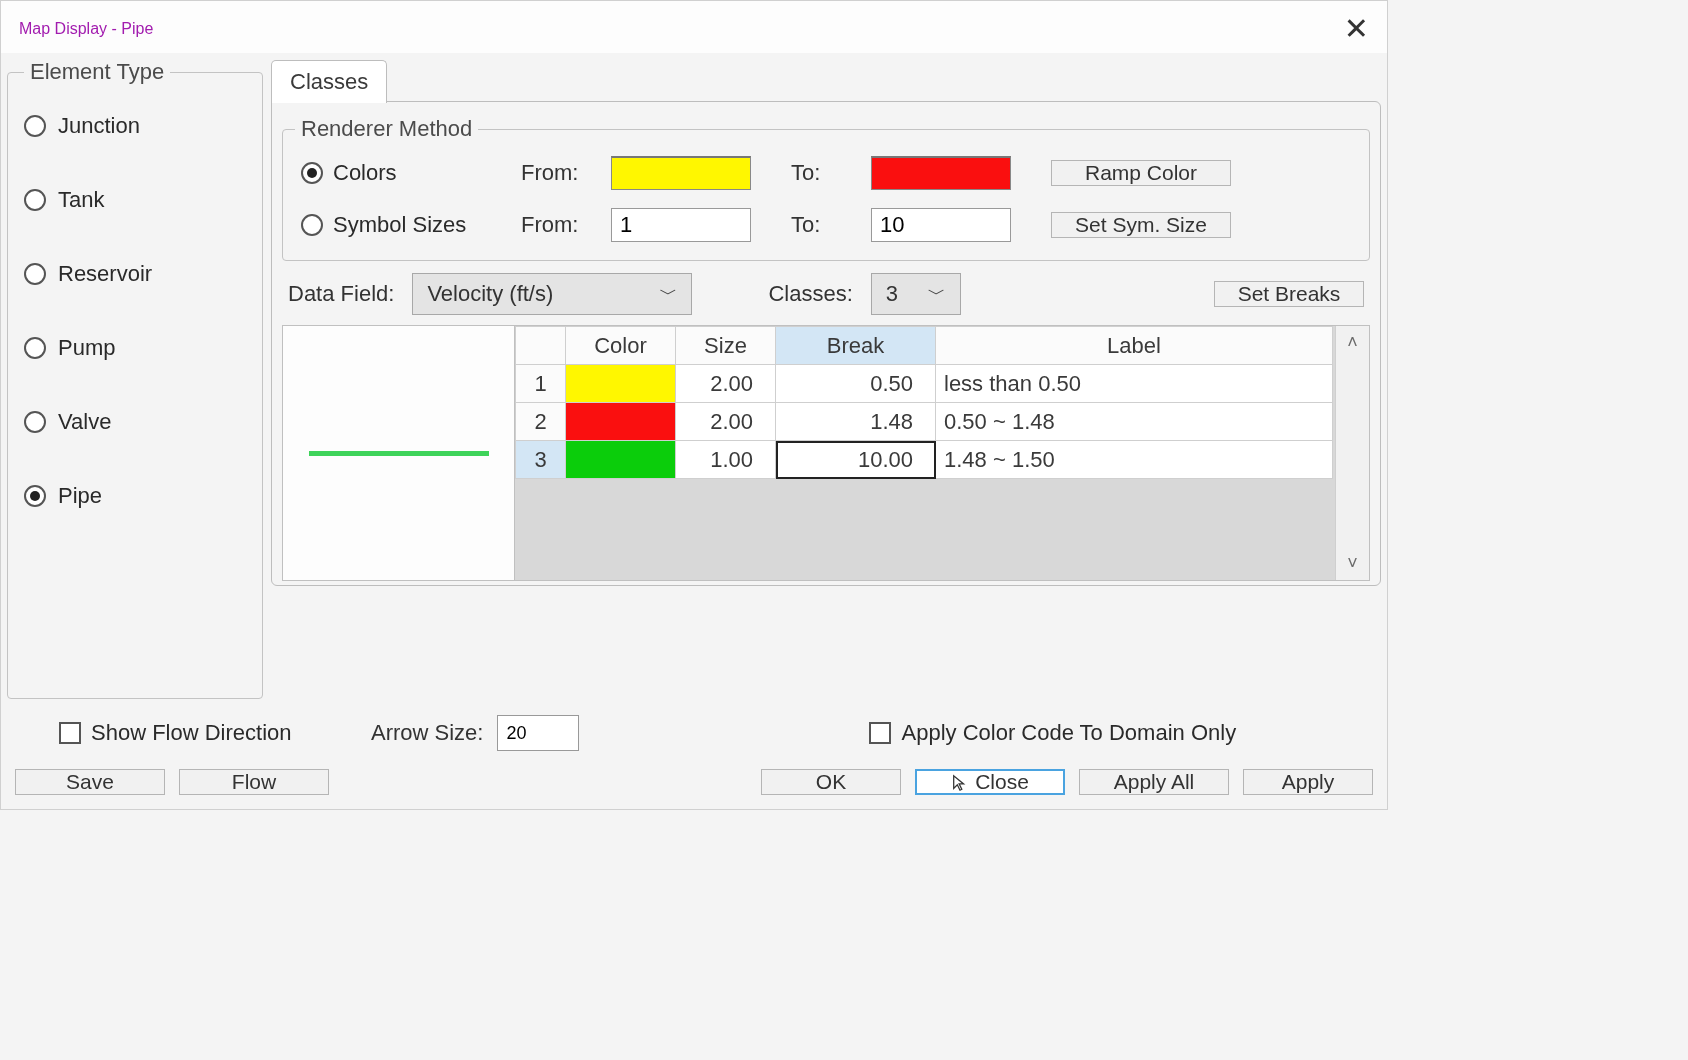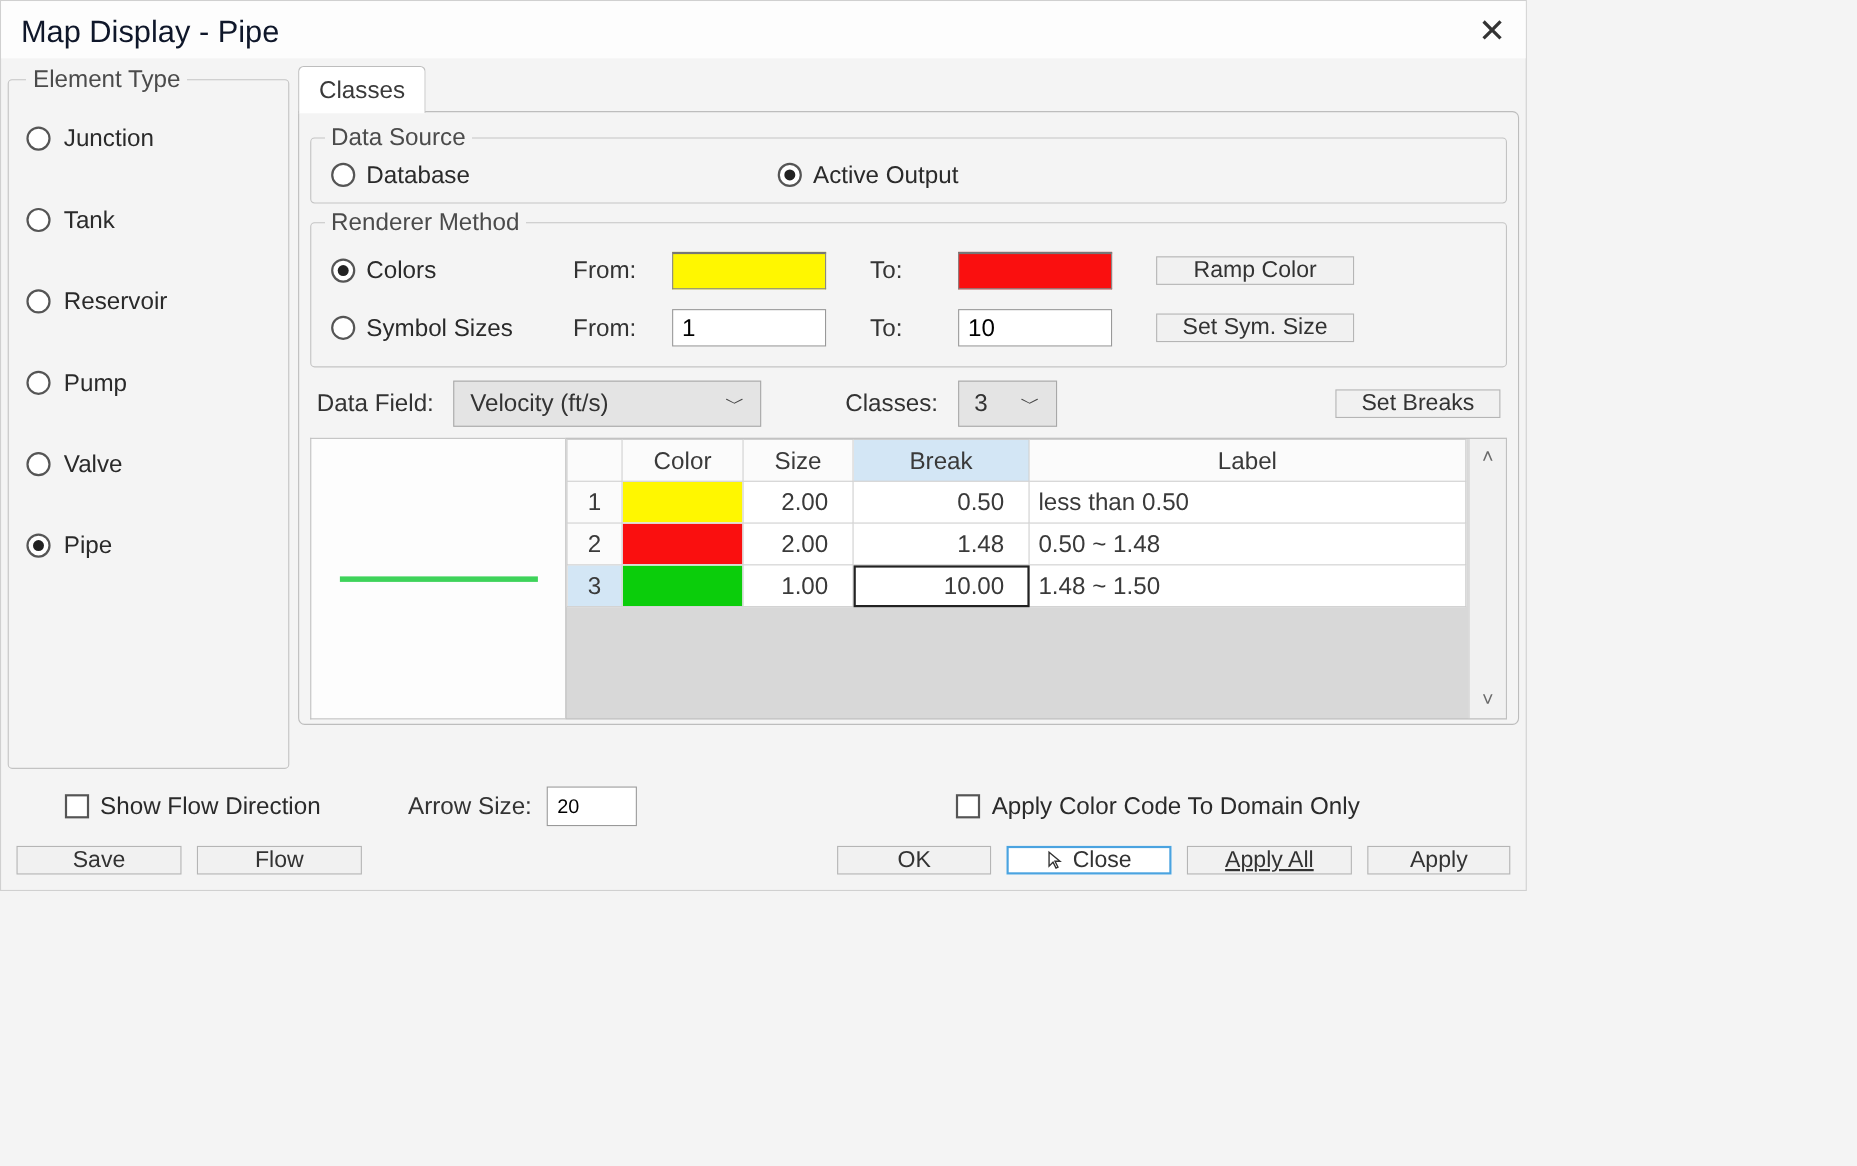--- a/index.html
+++ b/index.html
@@ -19,21 +19,21 @@
     border: 1px solid #d0d0d0;
   }
   .titlebar {
     display: flex;
     align-items: center;
     justify-content: space-between;
     padding: 6px 18px 2px 18px;
     height: 52px;
     background: #fdfdfd;
   }
-  .titlebar .title { font-size: 28px; color: #0f172a; }
+  .titlebar .title { font-size: 16px; color: #a21caf; }
   .titlebar .close-x {
     font-size: 30px; line-height: 30px;
     color: #333; cursor: default;
     font-family: sans-serif;
   }
   .body {
     display: flex;
     padding: 6px;
     gap: 8px;
   }
@@ -299,33 +299,20 @@
     <div class="right-col">
 
       <div class="tabs-strip">
         <div class="tab active">
           <span>Classes</span>
         </div>
       </div>
 
       <div class="tab-panel">
 
-        <fieldset style="padding:8px 12px 12px 12px;">
-          <legend>Data Source</legend>
-          <div class="ds-group">
-            <div class="radio-inline">
-              <span class="radio-circle"></span>
-              <span>Database</span>
-            </div>
-            <div class="radio-inline">
-              <span class="radio-circle checked"></span>
-              <span>Active Output</span>
-            </div>
-          </div>
-        </fieldset>
 
         <fieldset style="margin-top:4px; padding:8px 12px 12px 12px;">
           <legend>Renderer Method</legend>
           <div class="rend-grid">
 
             <div class="radio-inline">
               <span class="radio-circle checked"></span>
               <span>Colors</span>
             </div>
             <span class="lbl">From:</span>
@@ -458,21 +445,21 @@
         <span>OK</span>
       </span>
       <span class="btn primary-focus" style="min-width:150px;">
         <span class="cursor-arrow">
           <svg viewBox="0 0 20 20">
               <path d="M3 2 L3 16 L7 12 L10 18 L12 17 L9 11 L14 11 Z" fill="none" stroke="#333" stroke-width="1.4"></path>
             </svg>
         </span>
         <span>Close</span>
       </span>
-      <span class="btn" style="min-width:150px;text-decoration:underline;">
+      <span class="btn" style="min-width:150px;">
         <span>Apply All</span>
       </span>
       <span class="btn" style="min-width:130px;">
         <span>Apply</span>
       </span>
     </div>
   </div>
 
 </div>
 

